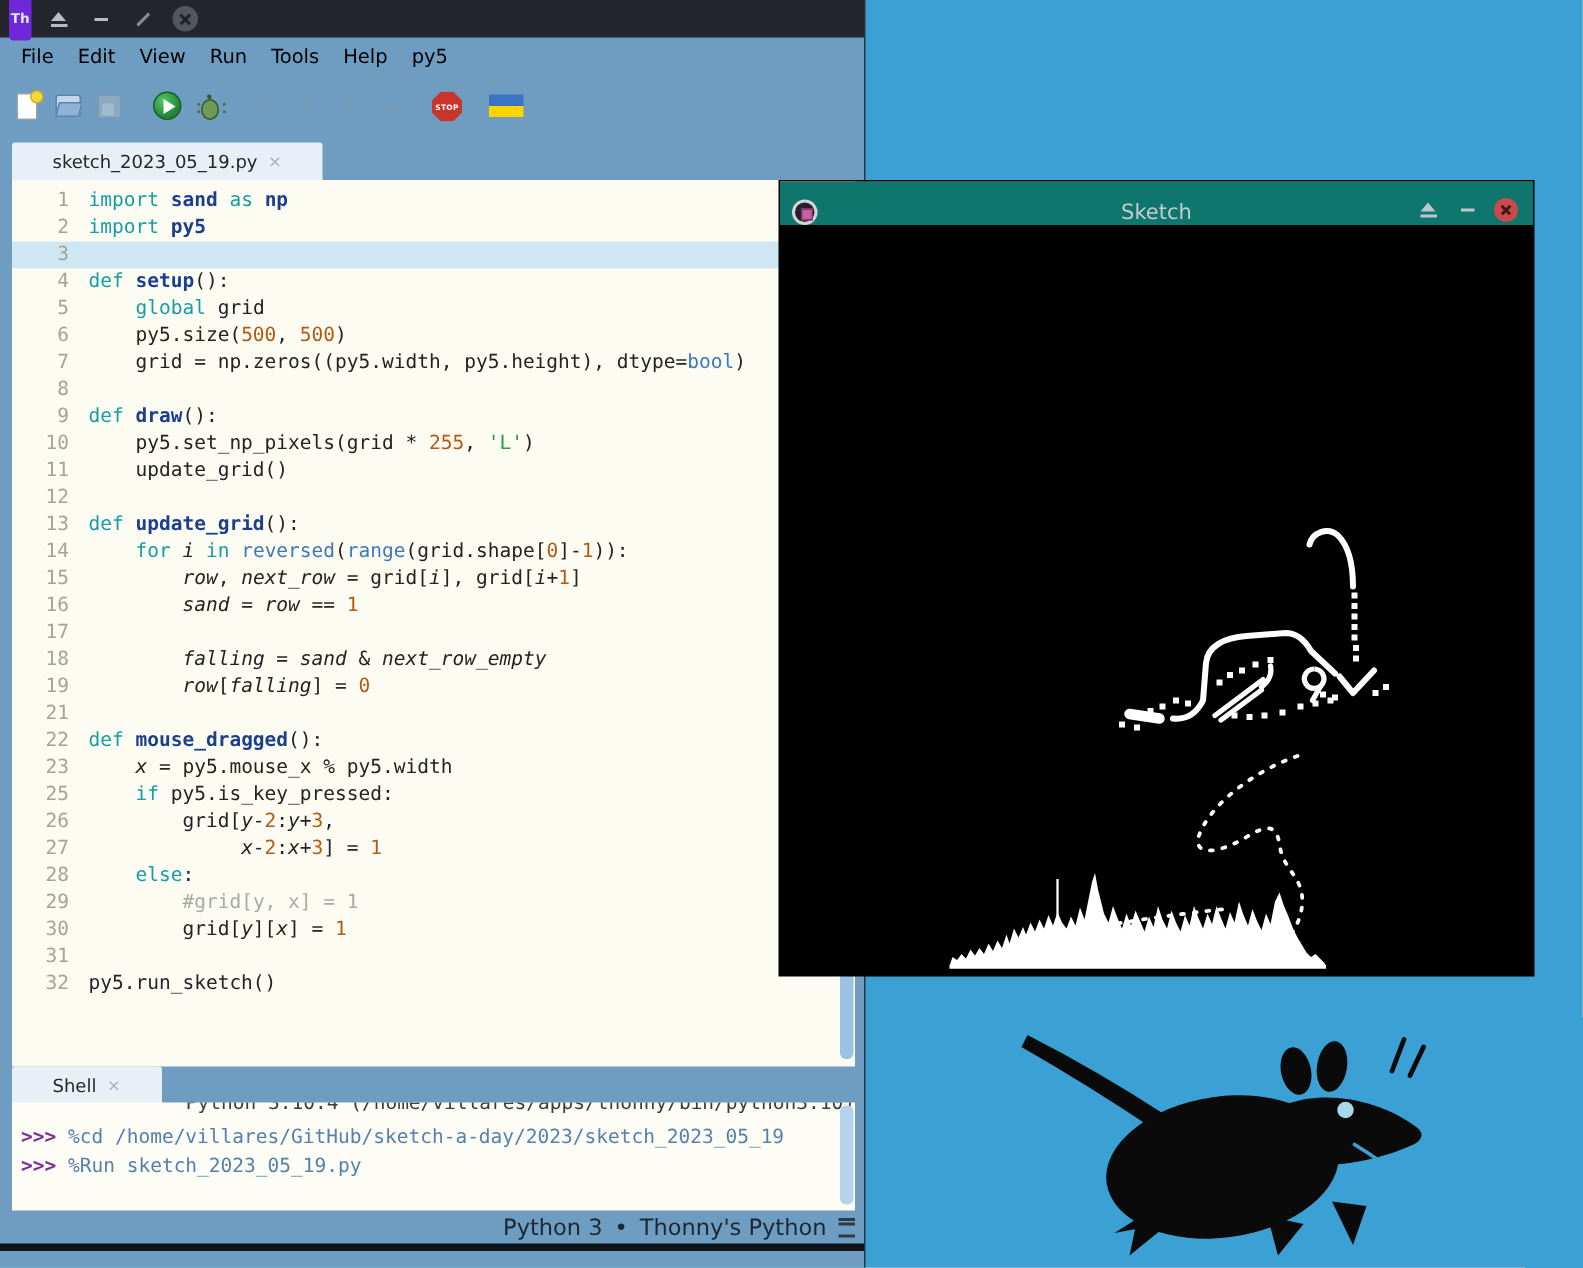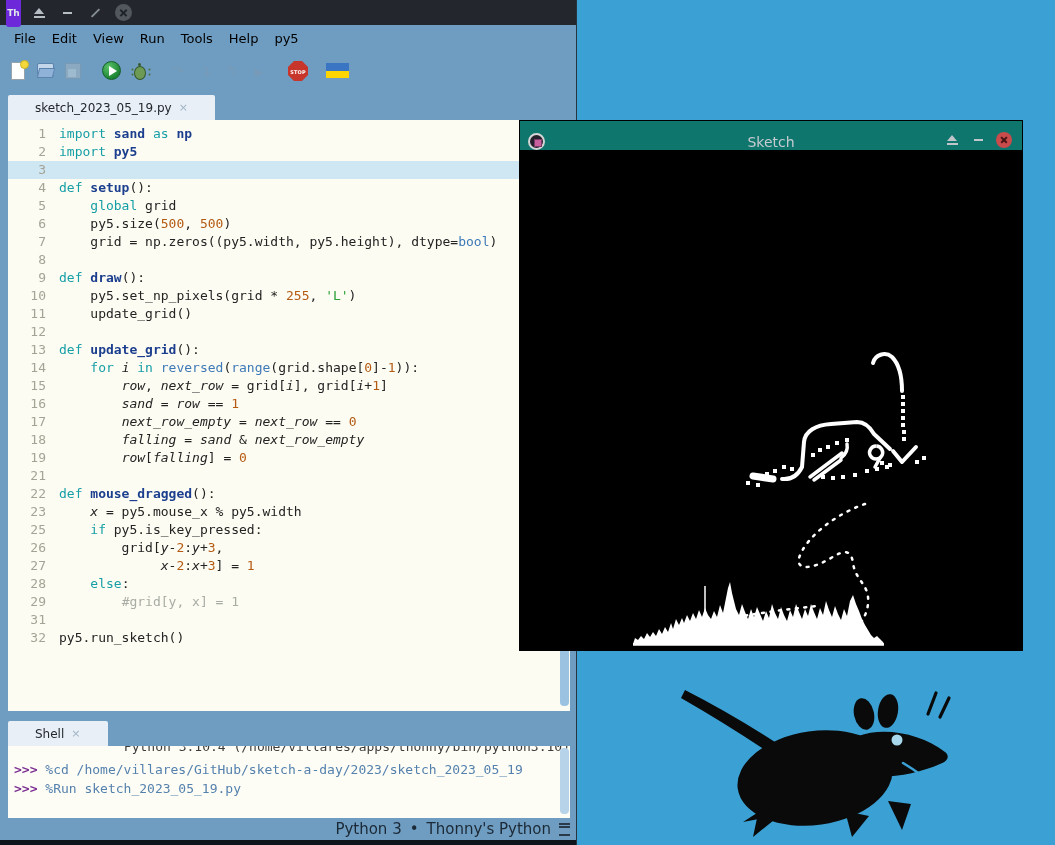--- a/index.html
+++ b/index.html
@@ -70,21 +70,21 @@
   .code-line{display:flex;height:18px;white-space:pre;}
   .code-line.current{background:#cfe7f3;}
   .ln{width:38px;flex:none;text-align:right;padding-right:13px;color:#a3a396;}
   .tok-kw{color:#169ea6;} .tok-nm{color:#1c3e8e;font-weight:bold;} .tok-bi{color:#3e79b8;}
   .tok-nu{color:#b55a12;} .tok-st{color:#2aa036;} .tok-co{color:#a8aca4;}
   .tok-lo{color:#232323;font-style:italic;} .tok-tx{color:#232323;}
   .vscroll{position:absolute;right:1px;top:2px;width:9px;border-radius:4px;}
   .editor .vscroll{height:584px;background:#9cc2e2;}
   .shell .vscroll{height:66px;background:#b7d3e9;}
 
-  .shelltabrow{height:35px;display:flex;align-items:flex-end;padding-left:8px;}
+  .shelltabrow{height:24px;display:flex;padding-left:8px;}
   .shell{margin-left:8px;width:562px;height:72px;background:#fdfdf6;overflow:hidden;position:relative;
     font-family:"DejaVu Sans Mono",monospace;font-size:13px;line-height:19px;padding:1px 0 0 6px;box-sizing:border-box;}
   .shell-line{white-space:pre;}
   .shell-line.clipped{margin-top:-10px;margin-bottom:4px;text-align:right;}
   .sh-out{color:#3c3c3c;} .sh-prompt{color:#7d3093;font-weight:bold;} .sh-magic{color:#5581ad;}
 
   .statusbar{height:22px;display:flex;justify-content:flex-end;align-items:center;gap:8px;
     padding-right:6px;font-size:15px;color:#1b2835;}
   .hamburger{width:11px;height:9px;border-top:2px solid #2a3a48;border-bottom:2px solid #2a3a48;position:relative;}
   .hamburger::before{content:"";position:absolute;left:0;top:1.5px;width:11px;height:2px;background:#2a3a48;}
@@ -194,31 +194,32 @@
         <div class="code-line"><span class="ln">7</span><span class="code-text"><span class="tok-tx">    grid = np.zeros((py5.width, py5.height), dtype=</span><span class="tok-bi">bool</span><span class="tok-tx">)</span></span></div>
         <div class="code-line"><span class="ln">8</span><span class="code-text"></span></div>
         <div class="code-line"><span class="ln">9</span><span class="code-text"><span class="tok-kw">def</span><span class="tok-tx"> </span><span class="tok-nm">draw</span><span class="tok-tx">():</span></span></div>
         <div class="code-line"><span class="ln">10</span><span class="code-text"><span class="tok-tx">    py5.set_np_pixels(grid * </span><span class="tok-nu">255</span><span class="tok-tx">, </span><span class="tok-st">'L'</span><span class="tok-tx">)</span></span></div>
         <div class="code-line"><span class="ln">11</span><span class="code-text"><span class="tok-tx">    update_grid()</span></span></div>
         <div class="code-line"><span class="ln">12</span><span class="code-text"></span></div>
         <div class="code-line"><span class="ln">13</span><span class="code-text"><span class="tok-kw">def</span><span class="tok-tx"> </span><span class="tok-nm">update_grid</span><span class="tok-tx">():</span></span></div>
         <div class="code-line"><span class="ln">14</span><span class="code-text"><span class="tok-tx">    </span><span class="tok-kw">for</span><span class="tok-tx"> </span><span class="tok-lo">i</span><span class="tok-tx"> </span><span class="tok-kw">in</span><span class="tok-tx"> </span><span class="tok-bi">reversed</span><span class="tok-tx">(</span><span class="tok-bi">range</span><span class="tok-tx">(grid.shape[</span><span class="tok-nu">0</span><span class="tok-tx">]-</span><span class="tok-nu">1</span><span class="tok-tx">)):</span></span></div>
         <div class="code-line"><span class="ln">15</span><span class="code-text"><span class="tok-tx">        </span><span class="tok-lo">row</span><span class="tok-tx">, </span><span class="tok-lo">next_row</span><span class="tok-tx"> = grid[</span><span class="tok-lo">i</span><span class="tok-tx">], grid[</span><span class="tok-lo">i</span><span class="tok-tx">+</span><span class="tok-nu">1</span><span class="tok-tx">]</span></span></div>
         <div class="code-line"><span class="ln">16</span><span class="code-text"><span class="tok-tx">        </span><span class="tok-lo">sand</span><span class="tok-tx"> = </span><span class="tok-lo">row</span><span class="tok-tx"> == </span><span class="tok-nu">1</span></span></div>
-        <div class="code-line"><span class="ln">17</span><span class="code-text"><span class="tok-tx">        </span><span class="tok-lo">next_row_empty</span><span class="tok-tx"> = </span><span class="tok-lo">next_row</span><span class="tok-tx"> == </span><span class="tok-nu">0</span></span></div>
+        <div class="code-line"><span class="ln">17</span></div>
         <div class="code-line"><span class="ln">18</span><span class="code-text"><span class="tok-tx">        </span><span class="tok-lo">falling</span><span class="tok-tx"> = </span><span class="tok-lo">sand</span><span class="tok-tx"> &amp; </span><span class="tok-lo">next_row_empty</span></span></div>
         <div class="code-line"><span class="ln">19</span><span class="code-text"><span class="tok-tx">        </span><span class="tok-lo">row</span><span class="tok-tx">[</span><span class="tok-lo">falling</span><span class="tok-tx">] = </span><span class="tok-nu">0</span></span></div>
         <div class="code-line"><span class="ln">21</span><span class="code-text"></span></div>
         <div class="code-line"><span class="ln">22</span><span class="code-text"><span class="tok-kw">def</span><span class="tok-tx"> </span><span class="tok-nm">mouse_dragged</span><span class="tok-tx">():</span></span></div>
         <div class="code-line"><span class="ln">23</span><span class="code-text"><span class="tok-tx">    </span><span class="tok-lo">x</span><span class="tok-tx"> = py5.mouse_x % py5.width</span></span></div>
         <div class="code-line"><span class="ln">25</span><span class="code-text"><span class="tok-tx">    </span><span class="tok-kw">if</span><span class="tok-tx"> py5.is_key_pressed:</span></span></div>
         <div class="code-line"><span class="ln">26</span><span class="code-text"><span class="tok-tx">        grid[</span><span class="tok-lo">y</span><span class="tok-tx">-</span><span class="tok-nu">2</span><span class="tok-tx">:</span><span class="tok-lo">y</span><span class="tok-tx">+</span><span class="tok-nu">3</span><span class="tok-tx">,</span></span></div>
         <div class="code-line"><span class="ln">27</span><span class="code-text"><span class="tok-tx">             </span><span class="tok-lo">x</span><span class="tok-tx">-</span><span class="tok-nu">2</span><span class="tok-tx">:</span><span class="tok-lo">x</span><span class="tok-tx">+</span><span class="tok-nu">3</span><span class="tok-tx">] = </span><span class="tok-nu">1</span></span></div>
         <div class="code-line"><span class="ln">28</span><span class="code-text"><span class="tok-tx">    </span><span class="tok-kw">else</span><span class="tok-tx">:</span></span></div>
         <div class="code-line"><span class="ln">29</span><span class="code-text"><span class="tok-tx">        </span><span class="tok-co">#grid[y, x] = 1</span></span></div>
+        <div class="code-line"><span class="ln">30</span><span class="code-text"><span class="tok-tx">        grid[</span><span class="tok-lo">y</span><span class="tok-tx">][</span><span class="tok-lo">x</span><span class="tok-tx">] = </span><span class="tok-nu">1</span></span></div>
         <div class="code-line"><span class="ln">31</span><span class="code-text"></span></div>
         <div class="code-line"><span class="ln">32</span><span class="code-text"><span class="tok-tx">py5.run_sketch()</span></span></div>
       </div>
 
     <div class="shelltabrow">
       <div class="tab">
         <span>Shell</span>
         <span class="x">×</span>
       </div>
     </div>

